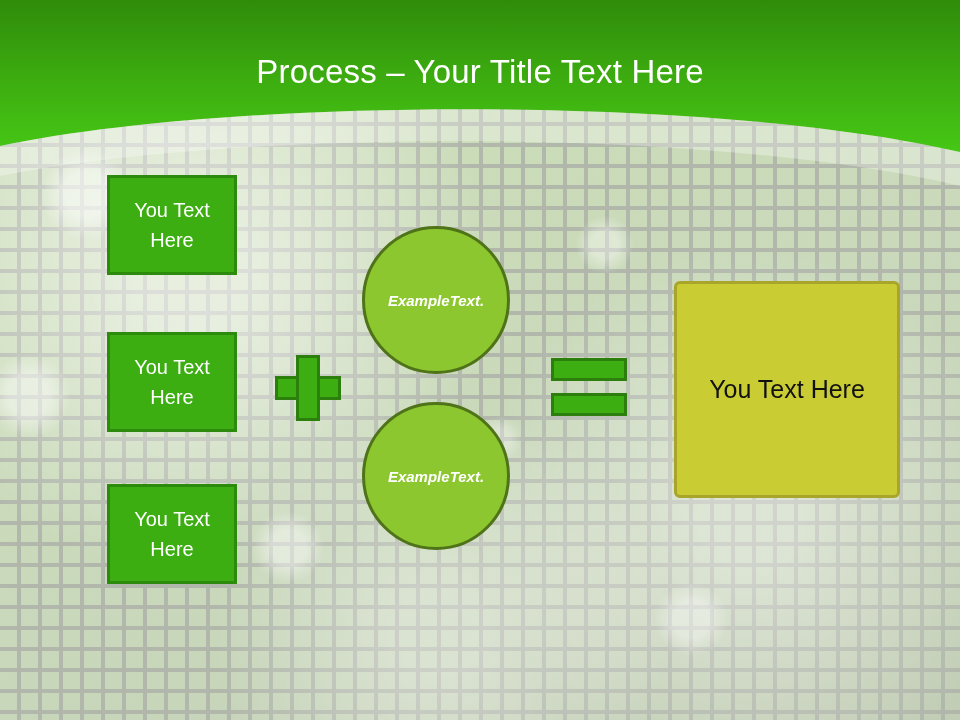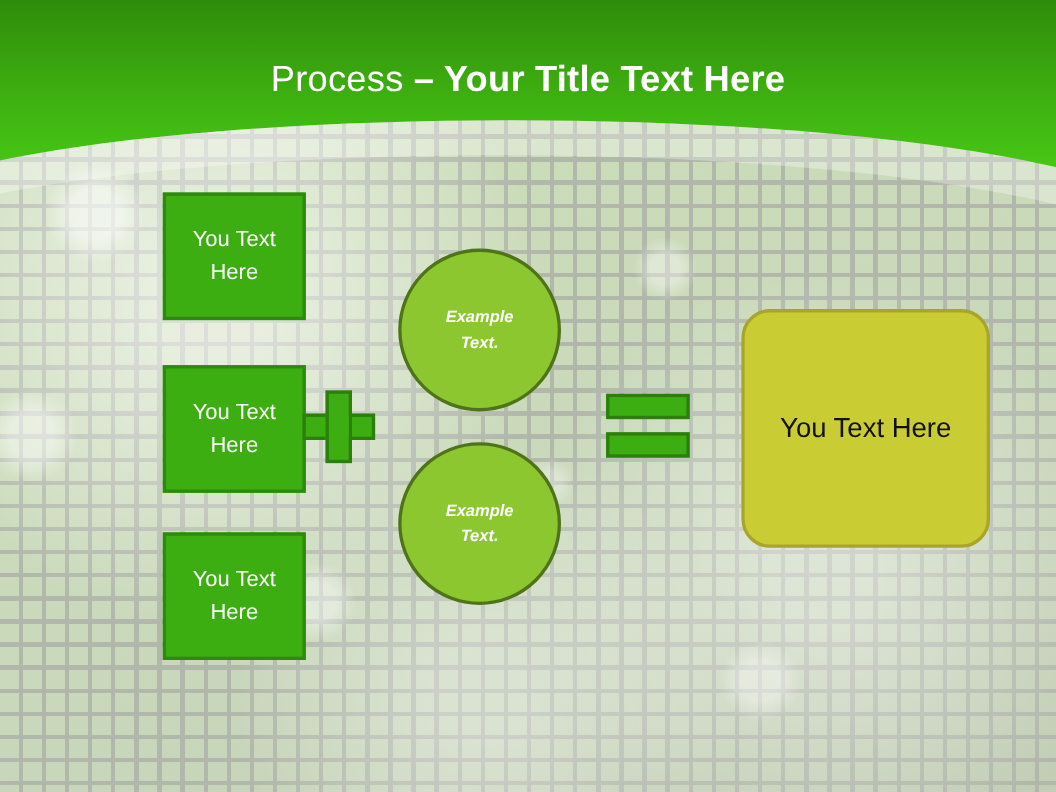--- a/index.html
+++ b/index.html
@@ -67,38 +67,37 @@
     left: 0; top: 52px;
     width: 960px;
     text-align: center;
     color: #ffffff;
     font-size: 33px;
     line-height: 40px;
     letter-spacing: 0.2px;
     white-space: nowrap;
   }
   .slide-title .t-strong { font-weight: normal; }
-  .slide-title .t-light  { font-weight: bold; margin-top: 15px; }
+  .slide-title .t-light  { font-weight: normal; margin-top: 15px; }
 
   
   .green-box {
     position: absolute;
     width: 130px;
-    height: 116px;
+    height: 100px;
     background: #3DAE12;
     border: 3px solid #2C8A0C;
     box-sizing: border-box;
     display: flex;
     align-items: center;
     justify-content: center;
     color: #ffffff;
     font-size: 20px;
     line-height: 30px;
     text-align: center;
-    margin-left: 41px;
   }
   .green-box.b1 { left: 107px; top: 175px; }
   .green-box.b2 { left: 107px; top: 332px; }
   .green-box.b3 { left: 107px; top: 484px; }
 
   
   .op-plus {
     position: absolute;
     left: 275px;
     top: 355px;
@@ -141,21 +140,20 @@
   
   .circle {
     position: absolute;
     width: 148px;
     height: 148px;
     border-radius: 50%;
     background: #8CC72F;
     border: 3px solid #4F7318;
     box-sizing: border-box;
     display: flex;
-    flex-direction: column;
     align-items: center;
     justify-content: center;
     color: #ffffff;
     font-size: 15px;
     line-height: 23px;
     font-weight: bold;
     font-style: italic;
     text-align: center;
   }
   .circle.c1 { left: 362px; top: 226px; }
@@ -163,21 +161,21 @@
 
   
   .result-box {
     position: absolute;
     left: 674px;
     top: 281px;
     width: 226px;
     height: 217px;
     background: #CACC33;
     border: 3px solid #A9A52B;
-    border-radius: 26px;
+    border-radius: 6px;
     box-sizing: border-box;
     display: flex;
     align-items: center;
     justify-content: center;
     color: #111111;
     font-size: 25px;
     text-align: center;
   }
 </style>
 </head>

